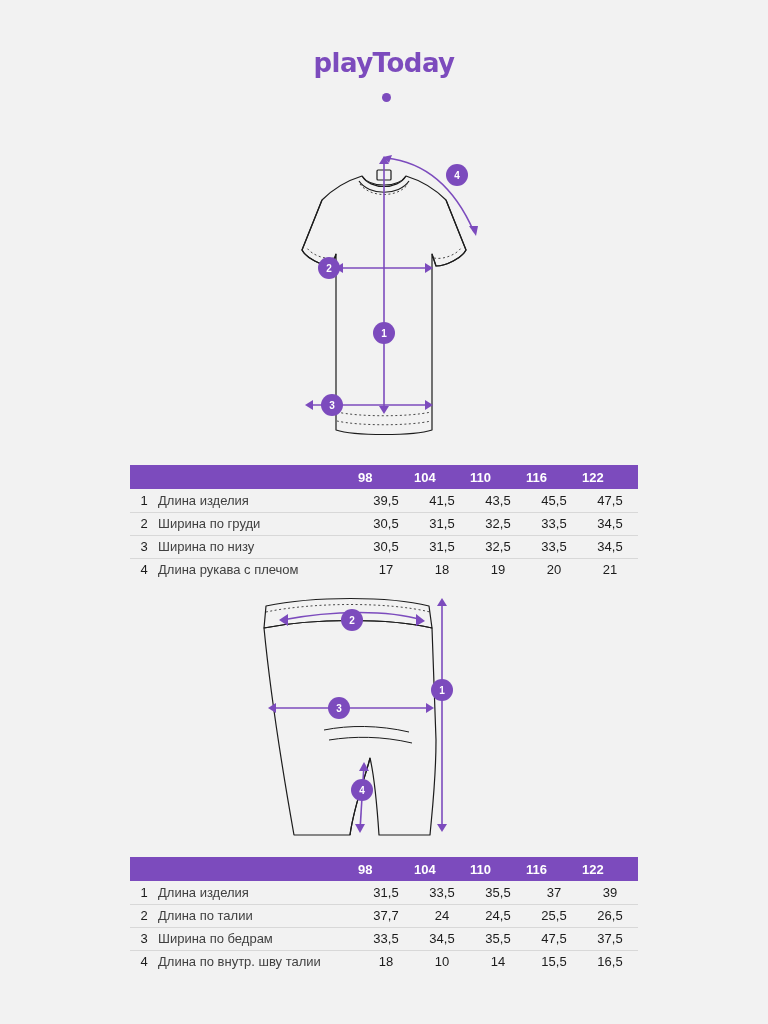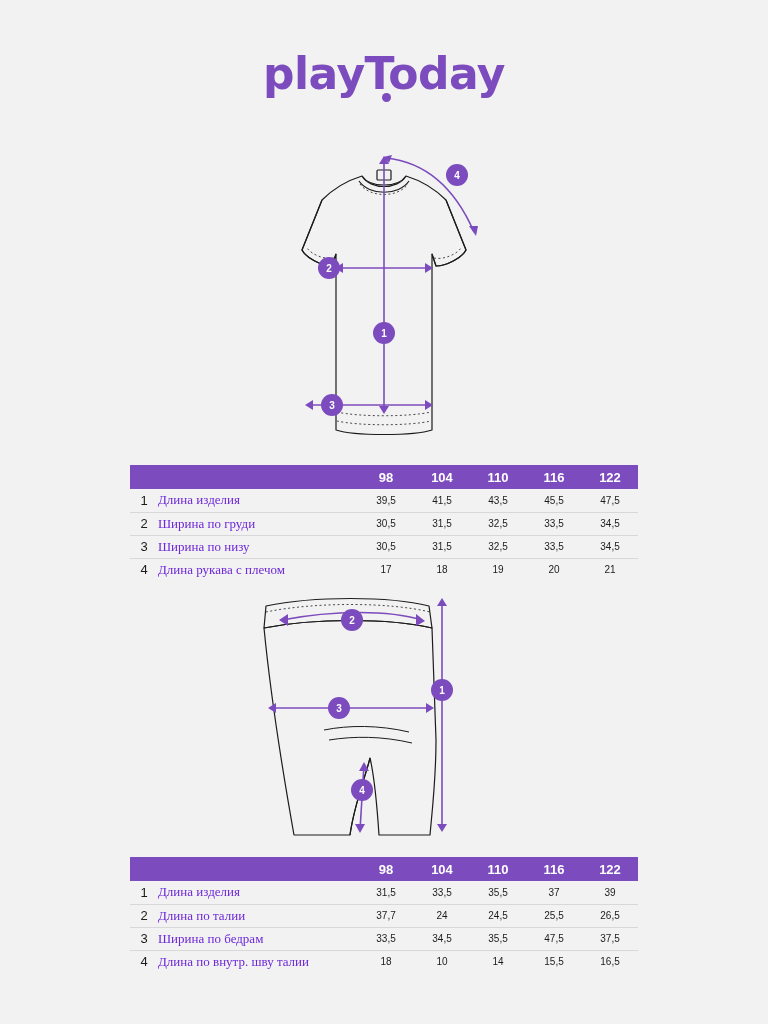--- a/index.html
+++ b/index.html
@@ -22,21 +22,21 @@
   }
 
   
   .logo {
     position: absolute;
     top: 48px;
     left: 0;
     width: 768px;
     text-align: center;
     font-family: "DejaVu Sans", sans-serif;
-    font-size: 44px;
+    font-size: 26px;
     font-weight: bold;
     letter-spacing: -0.5px;
     color: #7c4bbd;
     user-select: none;
   }
   .logo .dot {
     position: absolute;
     left: 50%;
     margin-left: -2px;
     top: 45px;
@@ -67,21 +67,21 @@
     font-weight: normal;
   }
   .thead-row {
     background: #7c4bbd;
     color: #ffffff;
     height: 24px;
   }
   .thead-row th {
     font-size: 13px;
     font-weight: bold;
-    text-align: center;
+    text-align: left;
     height: 20px;
     vertical-align: middle;
   }
   .thead-row th.lbl { width: 200px; }
   .thead-row th.num { width: 28px; }
   .thead-row th.size { width: 56px; }
   .row {
     height: 23px;
     border-bottom: 1px solid #d8d8d8;
   }
@@ -91,27 +91,26 @@
     text-align: center;
     font-weight: bold;
     font-size: 13px;
     color: #1c1c1c;
   }
   .cell-label {
     width: 200px;
     text-align: left;
     font-size: 13px;
     padding-left: 6px;
-    color: #6d28d9;
-    font-family: Liberation Serif, serif;
+    color: #404040;
   }
   .cell-val {
     width: 56px;
     text-align: center;
-    font-size: 10px;
+    font-size: 13px;
     color: #1c1c1c;
   }
   .badge-text {
     font-size: 10px;
     font-weight: bold;
     fill: #ffffff;
     font-family: "Liberation Sans", sans-serif;
   }
 </style>
 </head>

